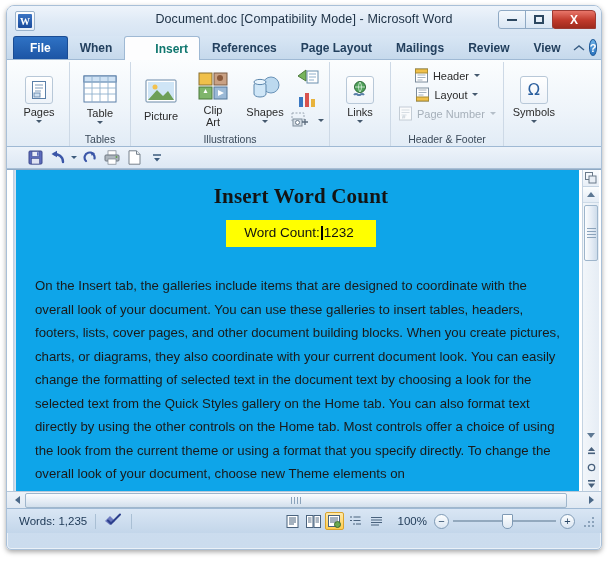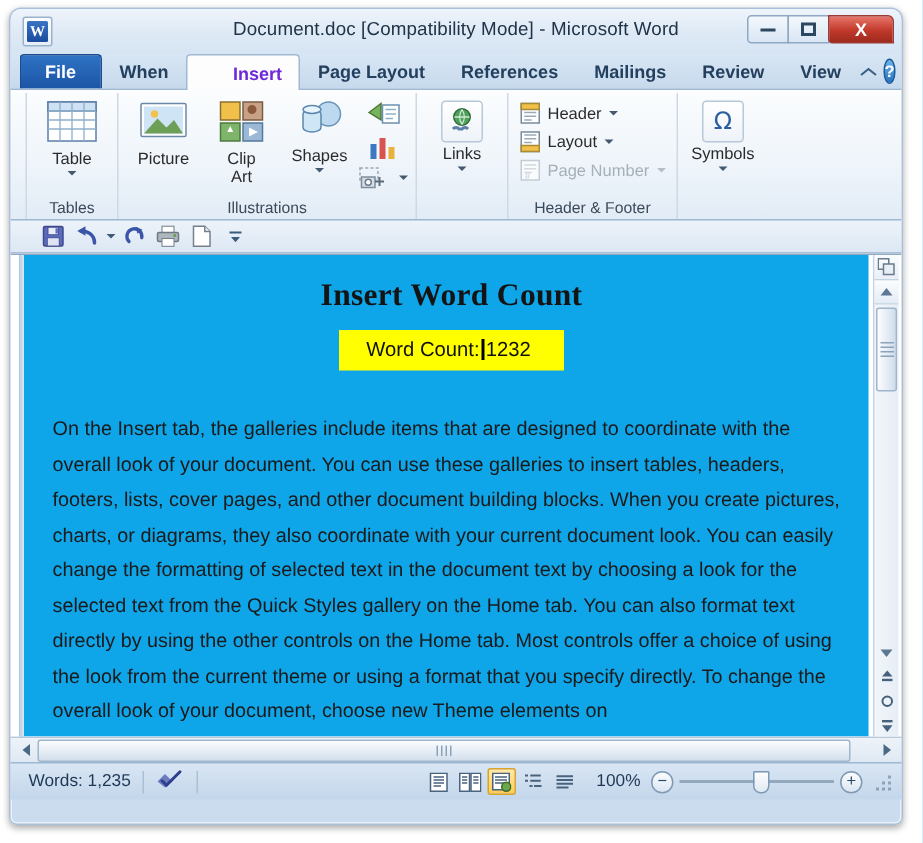--- a/index.html
+++ b/index.html
@@ -97,21 +97,21 @@
   }
   .tab.file {
     background: linear-gradient(to bottom,#2f72c4,#1c55a5);
     color: #ffffff;
     border-color: #1a4c93;
     padding: 0 16px;
   }
   .tab.active {
     background: #fdfdfe;
     border-color: #9fb9d4;
-    color: #6d28d9;
+    color: #0f766e;
     margin-bottom: -1px;
     height: 24px; line-height: 24px; padding-left: 30px;
   }
   .tab-spacer { flex: 1; }
   .ribbon-collapse {
     width: 16px; height: 16px; margin-bottom: 3px;
     display: flex; align-items: center; justify-content: center;
     color: #3a5f85; font-size: 9px;
   }
   .help-btn {
@@ -132,21 +132,21 @@
     display: flex;
     padding: 2px 0 0 2px;
   }
   .grp {
     position: relative;
     height: 84px;
     display: flex; flex-direction: column;
     padding: 0 4px;
     border-right: 1px solid #cdd9e6;
   }
-  .grp-items { flex: 1; display: flex; align-items: flex-start; padding-top: 3px; }
+  .grp-items { flex: 1; display: flex; align-items: center; padding-top: 3px; }
   .grp-label {
     height: 14px; line-height: 14px;
     text-align: center; font-size: 10.5px; color: #3b4a5a;
   }
   .bigbtn {
     width: 52px;
     display: flex; flex-direction: column; align-items: center;
     padding-top: 2px;
     font-size: 11px; color: #2b2b2b;
     text-align: center; line-height: 12px;
@@ -342,37 +342,50 @@
           <span class="glyph-max"></span>
         </div>
         <div class="wbtn close">X</div>
       </div>
     </div>
 
     <div class="tabstrip">
       <div class="tab file">File</div>
       <div class="tab">When</div>
       <div class="tab active">Insert</div>
+      <div class="tab">References</div>
       <div class="tab">Page Layout</div>
-      <div class="tab">References</div>
       <div class="tab">Mailings</div>
       <div class="tab">Review</div>
       <div class="tab">View</div>
       <div class="tab-spacer"></div>
       <div class="ribbon-collapse">
         <svg width="12" height="8" viewBox="0 0 12 8">
           <path d="M1 6 L6 2 L11 6" fill="none" stroke="#3a5f85" stroke-width="1.4"></path>
         </svg>
       </div>
       <div class="help-btn">?</div>
     </div>
 
     <div class="ribbon">
 
       <div class="grp">
+        <div class="grp-items">
+          <div class="bigbtn">
+            <span class="ic ic-box">
+              <svg width="18" height="20" viewBox="0 0 18 20">
+                <rect x="2.5" y="1.5" width="13" height="17" fill="#fff" stroke="#5a7fa8"></rect>
+                <path d="M5 5h8M5 8h8M5 11h6" stroke="#7f9cbb" stroke-width="1"></path>
+                <rect x="4" y="13" width="6" height="4" fill="#cfe0f0" stroke="#6f8fb3"></rect>
+              </svg>
+            </span>
+            <span>Pages</span>
+            <span class="caret"></span>
+          </div>
+        </div>
         <div class="grp-label"></div>
       </div>
 
       <div class="grp">
         <div class="grp-items">
           <div class="bigbtn">
             <span class="ic">
               <svg width="34" height="28" viewBox="0 0 34 28">
                 <rect x="1" y="1" width="32" height="26" fill="#fff" stroke="#5a7fa8"></rect>
                 <rect x="1" y="1" width="32" height="6" fill="#cfe2f4" stroke="#5a7fa8"></rect>

